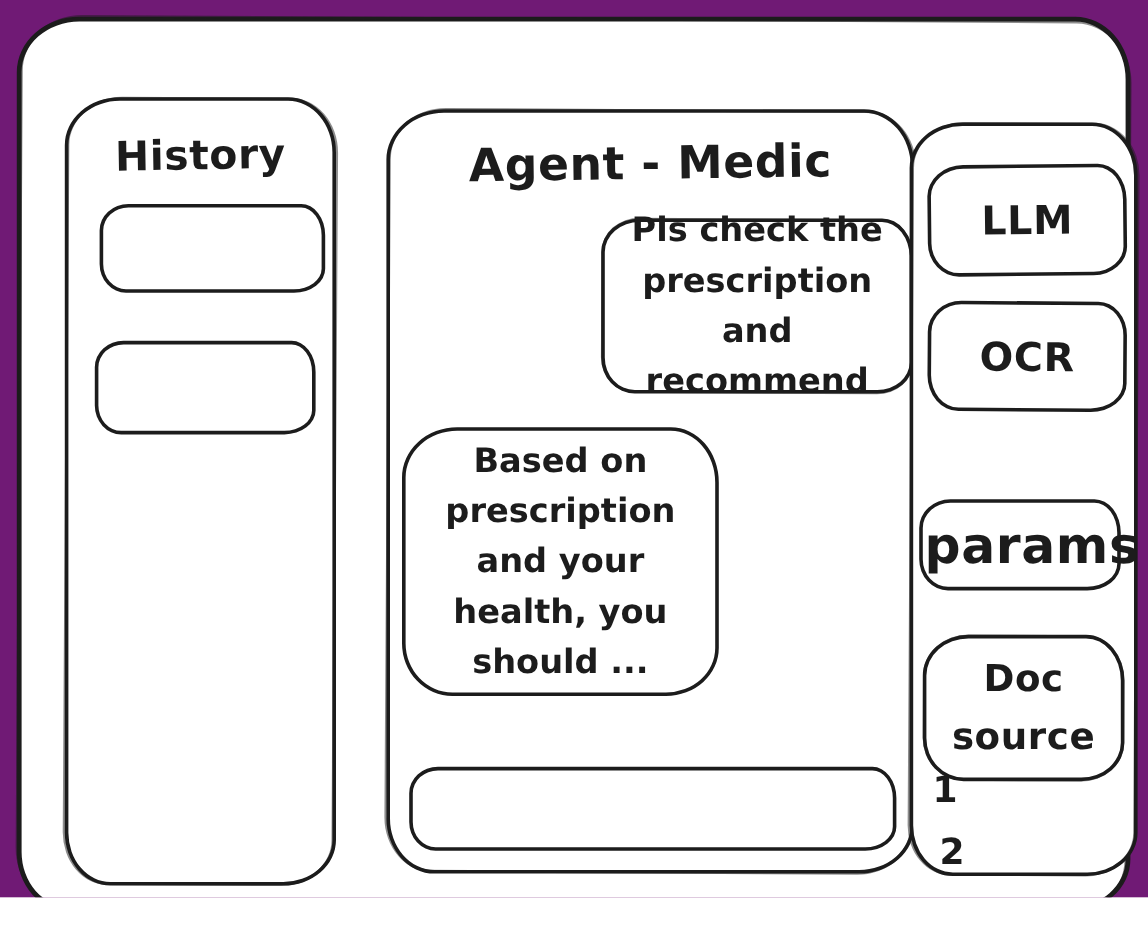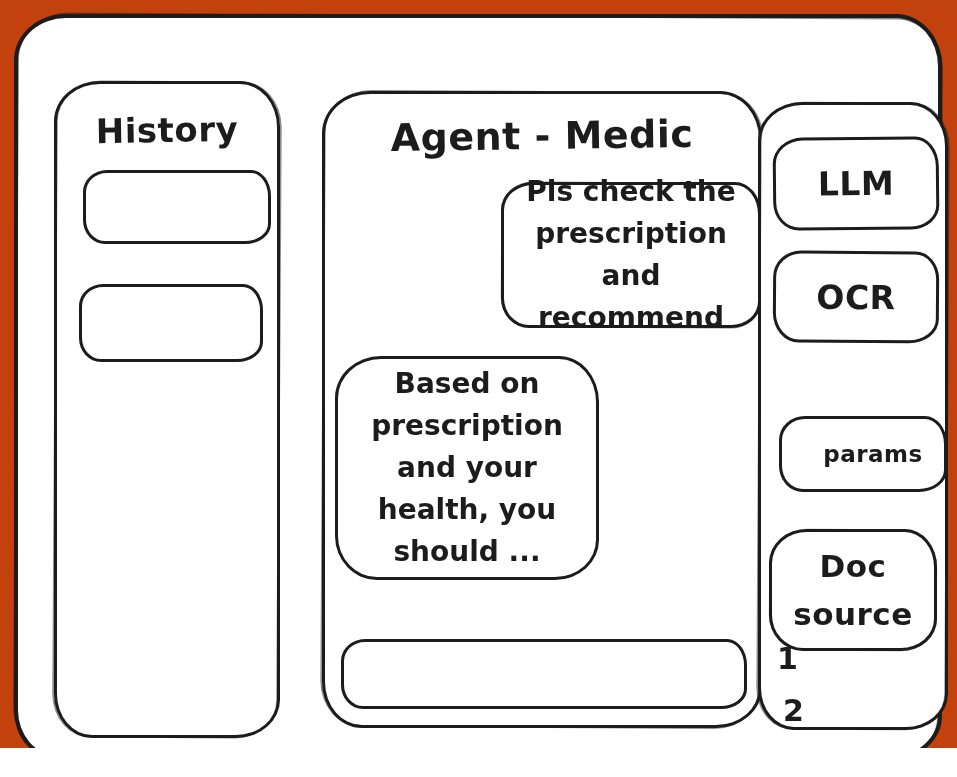--- a/index.html
+++ b/index.html
@@ -6,21 +6,21 @@
     margin: 0;
     padding: 0;
     background: #ffffff;
     font-family: "DejaVu Sans", sans-serif;
     color: #1c1c1c;
   }
   #app {
     position: relative;
     width: 957px;
     height: 748px;
-    background: #c2410c;
+    background: #701a75;
     overflow: hidden;
     --ink: #1c1c1c;
   }
   .sk {
     position: absolute;
     box-sizing: border-box;
     border: 3px solid var(--ink);
     background: #ffffff;
   }
   
@@ -120,22 +120,22 @@
     left: 12px; top: 32px; width: 166px; height: 93px;
     border-radius: 30px 24px 28px 26px / 26px 30px 24px 28px;
     transform: rotate(-0.6deg);
   }
   #ocr-button {
     left: 12px; top: 146px; width: 166px; height: 92px;
     border-radius: 28px 24px 30px 26px / 26px 28px 24px 30px;
     transform: rotate(0.4deg);
   }
   #params-button {
-    left: 18px; top: 311px; width: 168px; height: 76px;
-    font-size: 23px;
+    left: 5px; top: 311px; width: 168px; height: 76px;
+    font-size: 42px;
     border-radius: 26px 22px 28px 24px / 24px 28px 22px 26px;
     padding-left: 20px;
   }
   #doc-source-button {
     left: 8px; top: 424px; width: 168px; height: 122px;
     font-size: 31px;
     line-height: 1.55;
     border-radius: 38px 32px 36px 34px / 34px 38px 32px 36px;
   }
   #doc-source-button .label { width: 120px; }

